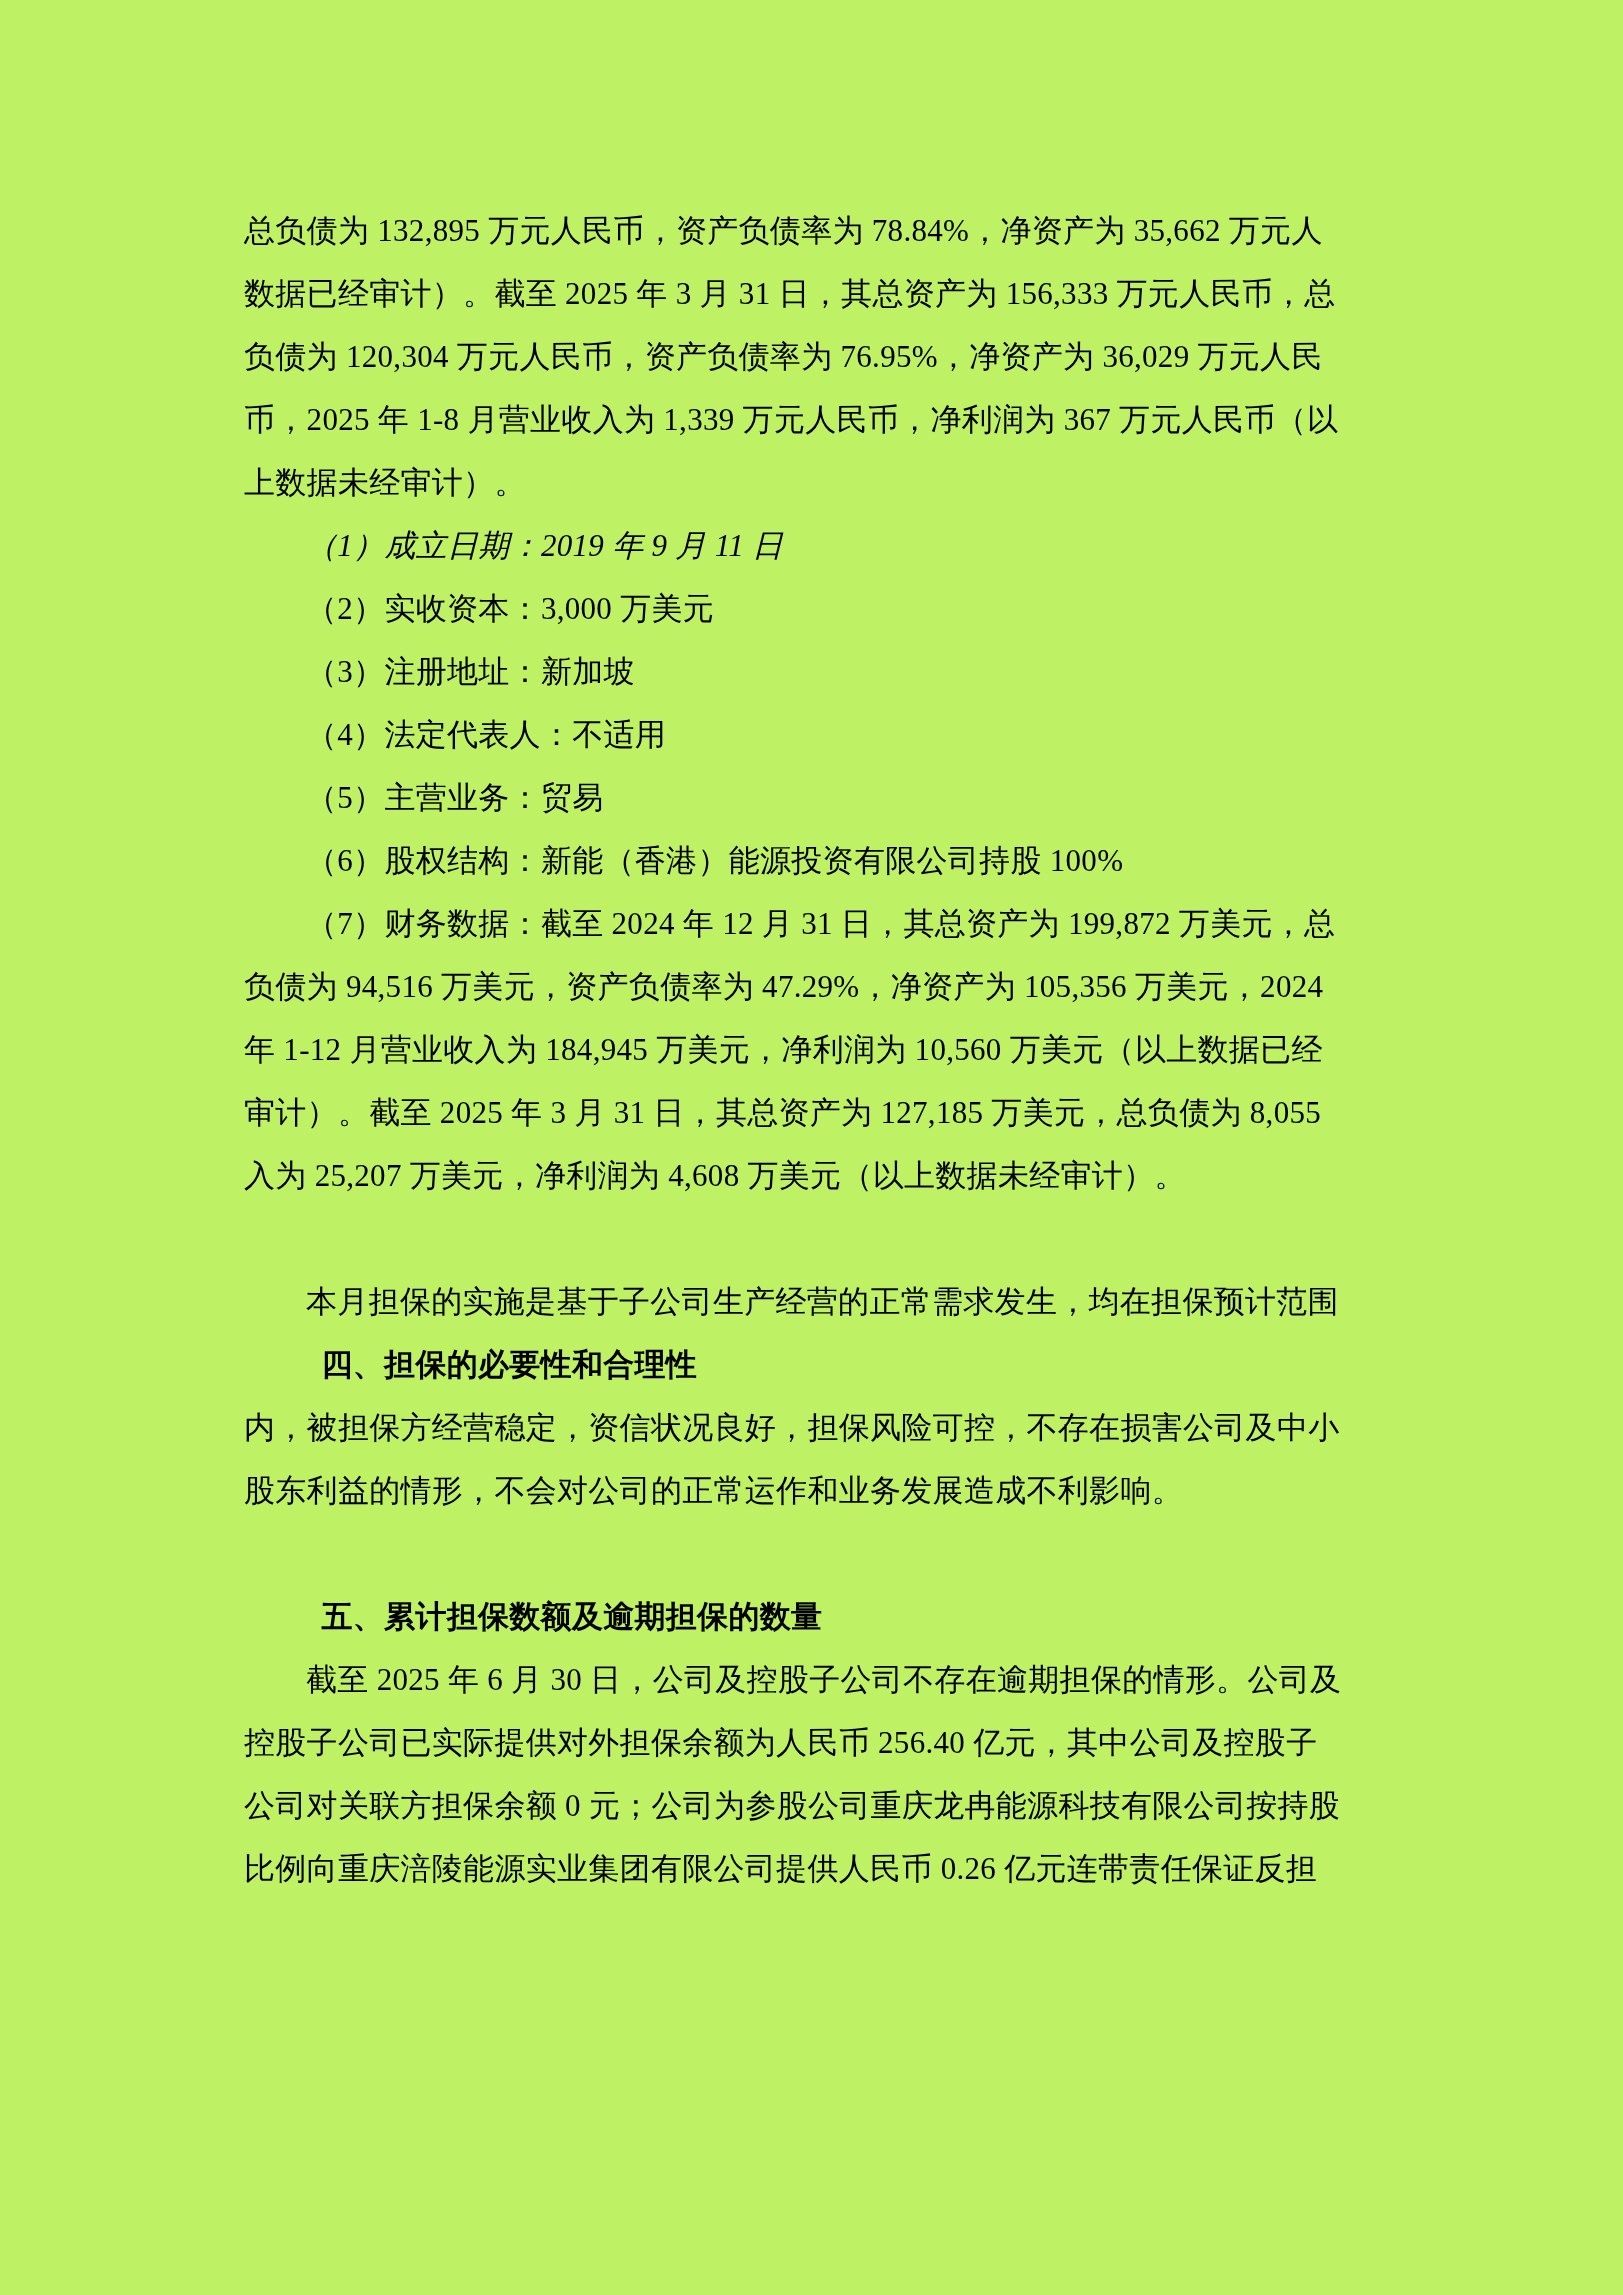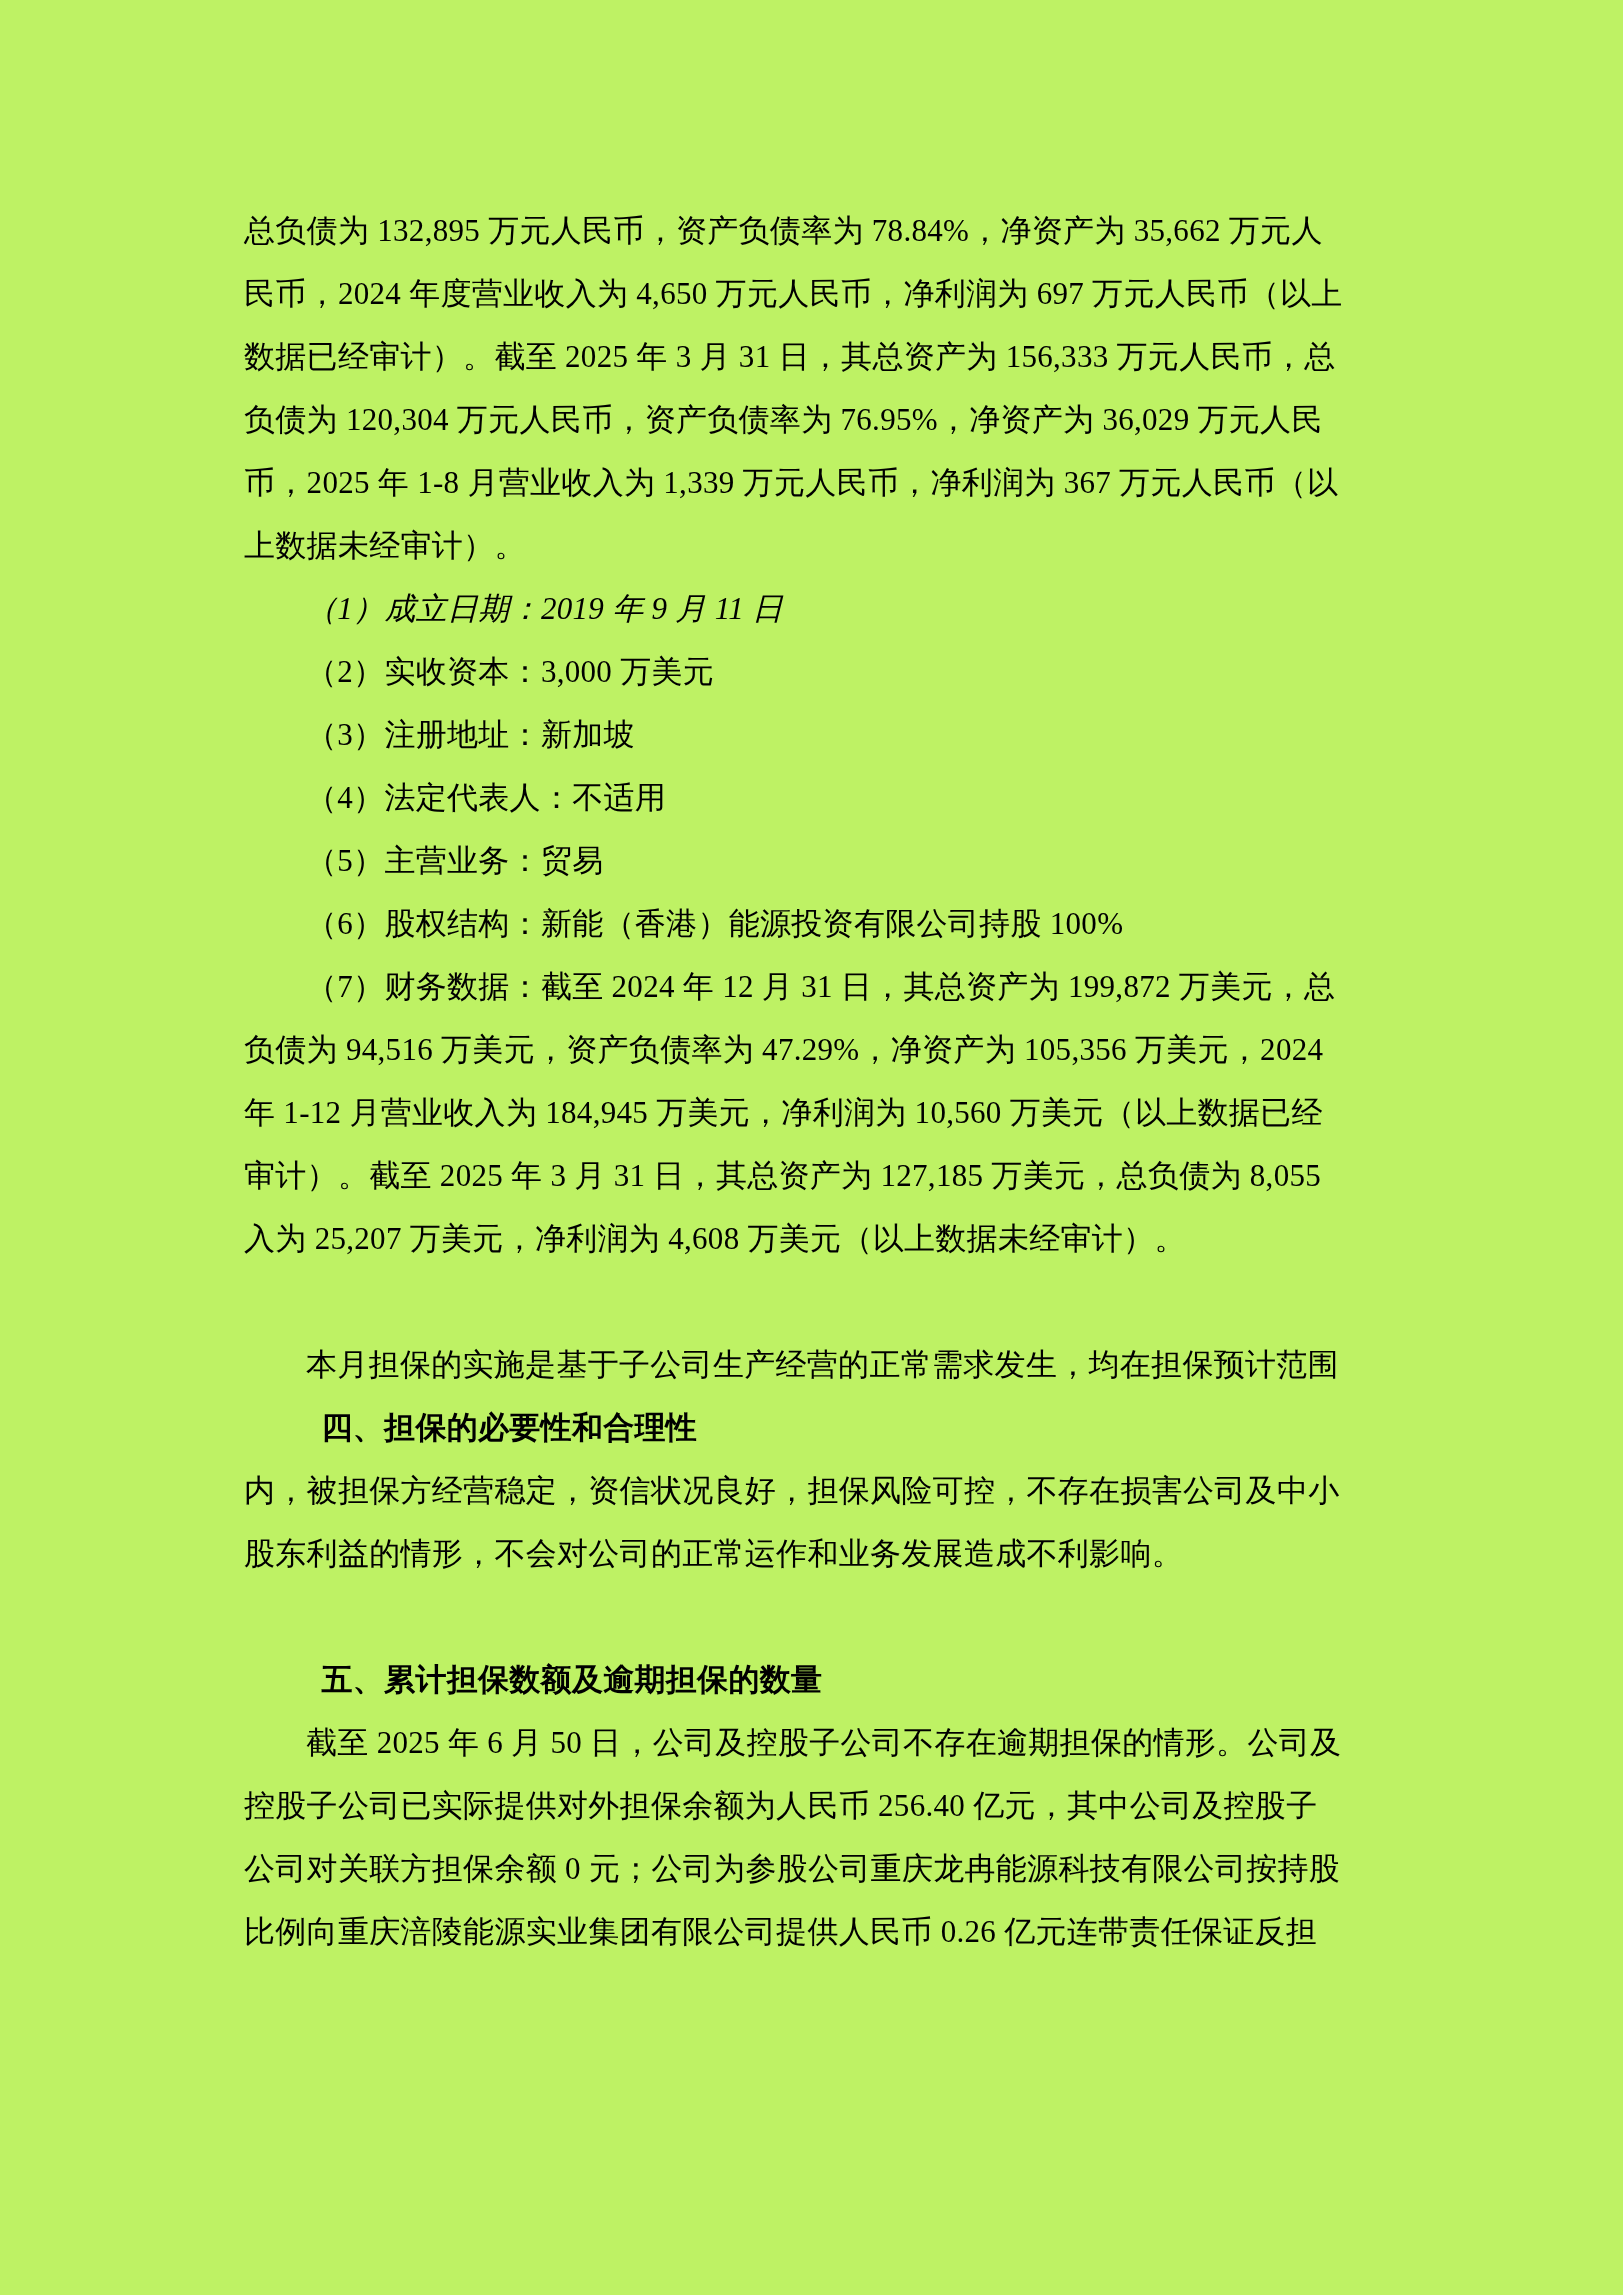--- a/index.html
+++ b/index.html
@@ -36,21 +36,20 @@
   .line.blank {
     
   }
 </style>
 </head>
 <body>
 
 <div class="page">
   <div class="body-block">
       <div class="line ">总负债为 132,895 万元人民币，资产负债率为 78.84%，净资产为 35,662 万元人</div>
-      <div class="line ">民币，2024 年度营业收入为 4,650 万元人民币，净利润为 697 万元人民币（以上</div>
       <div class="line ">数据已经审计）。截至 2025 年 3 月 31 日，其总资产为 156,333 万元人民币，总</div>
       <div class="line ">负债为 120,304 万元人民币，资产负债率为 76.95%，净资产为 36,029 万元人民</div>
       <div class="line ">币，2025 年 1-8 月营业收入为 1,339 万元人民币，净利润为 367 万元人民币（以</div>
       <div class="line ">上数据未经审计）。</div>
       <div class="line " style="padding-left: 2em; font-style: italic;">（1）成立日期：2019 年 9 月 11 日</div>
       <div class="line " style="padding-left: 2em;">（2）实收资本：3,000 万美元</div>
       <div class="line " style="padding-left: 2em;">（3）注册地址：新加坡</div>
       <div class="line " style="padding-left: 2em;">（4）法定代表人：不适用</div>
       <div class="line " style="padding-left: 2em;">（5）主营业务：贸易</div>
       <div class="line " style="padding-left: 2em;">（6）股权结构：新能（香港）能源投资有限公司持股 100%</div>
@@ -59,19 +58,19 @@
       <div class="line ">年 1-12 月营业收入为 184,945 万美元，净利润为 10,560 万美元（以上数据已经</div>
       <div class="line ">审计）。截至 2025 年 3 月 31 日，其总资产为 127,185 万美元，总负债为 8,055</div>
       <div class="line ">入为 25,207 万美元，净利润为 4,608 万美元（以上数据未经审计）。</div>
       <div class="line blank"></div>
       <div class="line " style="padding-left: 2em;">本月担保的实施是基于子公司生产经营的正常需求发生，均在担保预计范围</div>
       <div class="line heading" style="padding-left: 2.5em;">四、担保的必要性和合理性</div>
       <div class="line ">内，被担保方经营稳定，资信状况良好，担保风险可控，不存在损害公司及中小</div>
       <div class="line ">股东利益的情形，不会对公司的正常运作和业务发展造成不利影响。</div>
       <div class="line blank"></div>
       <div class="line heading" style="padding-left: 2.5em;">五、累计担保数额及逾期担保的数量</div>
-      <div class="line " style="padding-left: 2em;">截至 2025 年 6 月 50 日，公司及控股子公司不存在逾期担保的情形。公司及</div>
+      <div class="line " style="padding-left: 2em;">截至 2025 年 6 月 30 日，公司及控股子公司不存在逾期担保的情形。公司及</div>
       <div class="line ">控股子公司已实际提供对外担保余额为人民币 256.40 亿元，其中公司及控股子</div>
       <div class="line ">公司对关联方担保余额 0 元；公司为参股公司重庆龙冉能源科技有限公司按持股</div>
       <div class="line ">比例向重庆涪陵能源实业集团有限公司提供人民币 0.26 亿元连带责任保证反担</div>
     </div>
 </div>
 
 
 </body></html>

